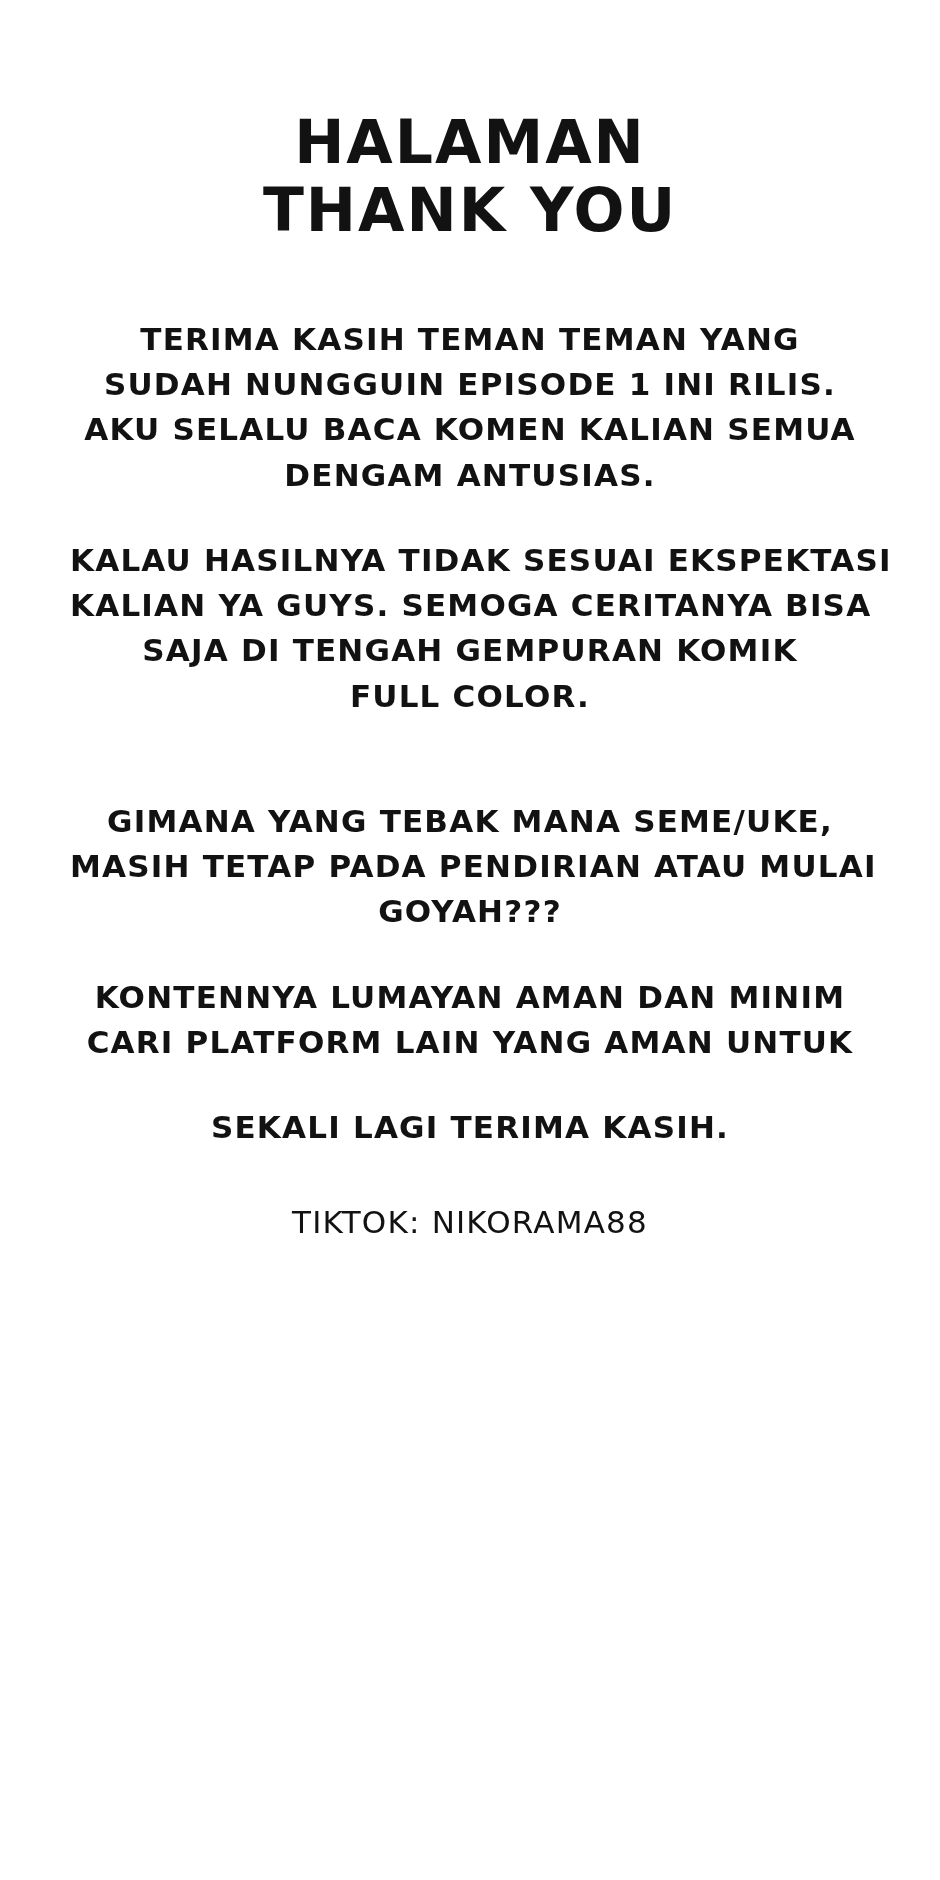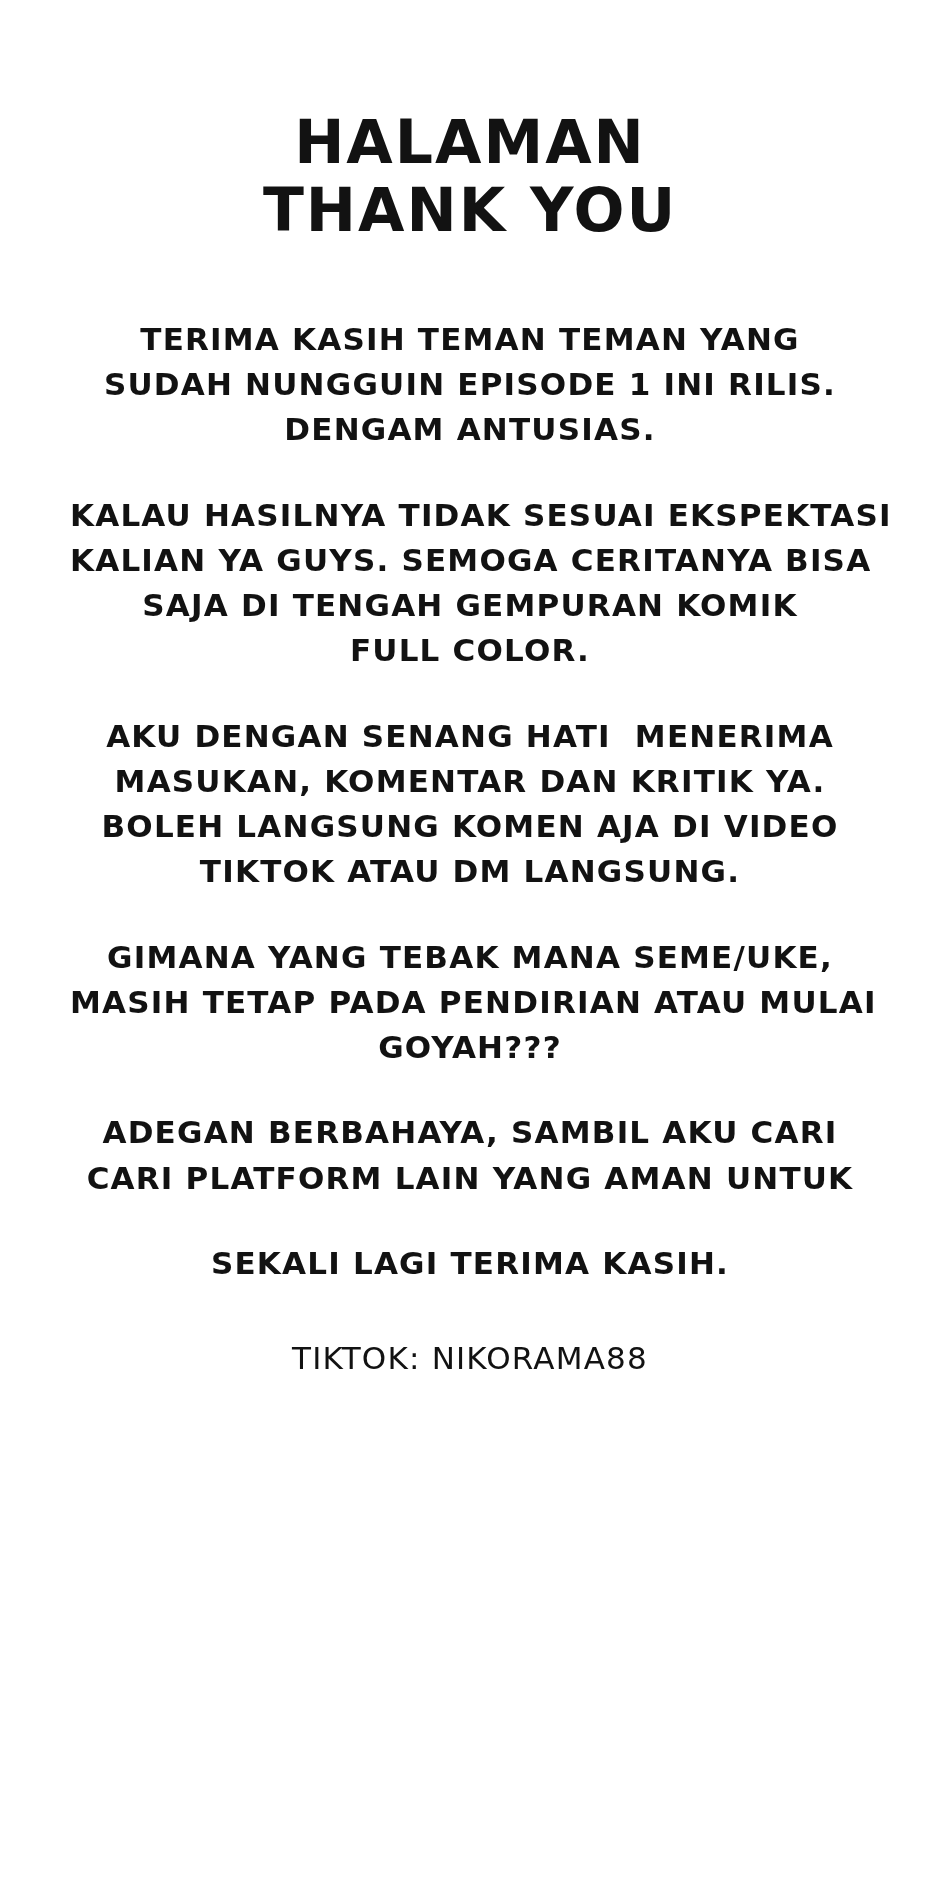--- a/index.html
+++ b/index.html
@@ -92,53 +92,48 @@
       <span class="line">THANK YOU</span>
     </h1>
 
     <div class="gap-first"></div>
 
     <div class="body-block">
 
       <p class="para">
         <span class="line">TERIMA KASIH TEMAN TEMAN YANG</span>
         <span class="line">SUDAH NUNGGUIN EPISODE 1 INI RILIS.</span>
+        <span class="line">AKU SELALU BACA KOMEN KALIAN SEMUA</span>
         <span class="line">DENGAM ANTUSIAS.</span>
       </p>
 
       <div class="gap"></div>
 
       <p class="para">
         <span class="line">KALAU HASILNYA TIDAK SESUAI EKSPEKTASI</span>
         <span class="line">KALIAN YA GUYS. SEMOGA CERITANYA BISA</span>
         <span class="line">SAJA DI TENGAH GEMPURAN KOMIK</span>
         <span class="line">FULL COLOR.</span>
       </p>
 
       <div class="gap"></div>
 
-      <p class="para">
-        <span class="line">AKU DENGAN SENANG HATI  MENERIMA</span>
-        <span class="line">MASUKAN, KOMENTAR DAN KRITIK YA.</span>
-        <span class="line">BOLEH LANGSUNG KOMEN AJA DI VIDEO</span>
-        <span class="line">TIKTOK ATAU DM LANGSUNG.</span>
-      </p>
 
       <div class="gap"></div>
 
       <p class="para">
         <span class="line">GIMANA YANG TEBAK MANA SEME/UKE,</span>
         <span class="line">MASIH TETAP PADA PENDIRIAN ATAU MULAI</span>
         <span class="line">GOYAH???</span>
       </p>
 
       <div class="gap"></div>
 
       <p class="para">
-        <span class="line">ADEGAN BERBAHAYA, SAMBIL AKU CARI</span>
+        <span class="line">KONTENNYA LUMAYAN AMAN DAN MINIM</span>
         <span class="line">CARI PLATFORM LAIN YANG AMAN UNTUK</span>
       </p>
 
       <div class="gap"></div>
 
       <p class="para">
         <span class="line">SEKALI LAGI TERIMA KASIH.</span>
       </p>
 
       <div class="gap-large"></div>

